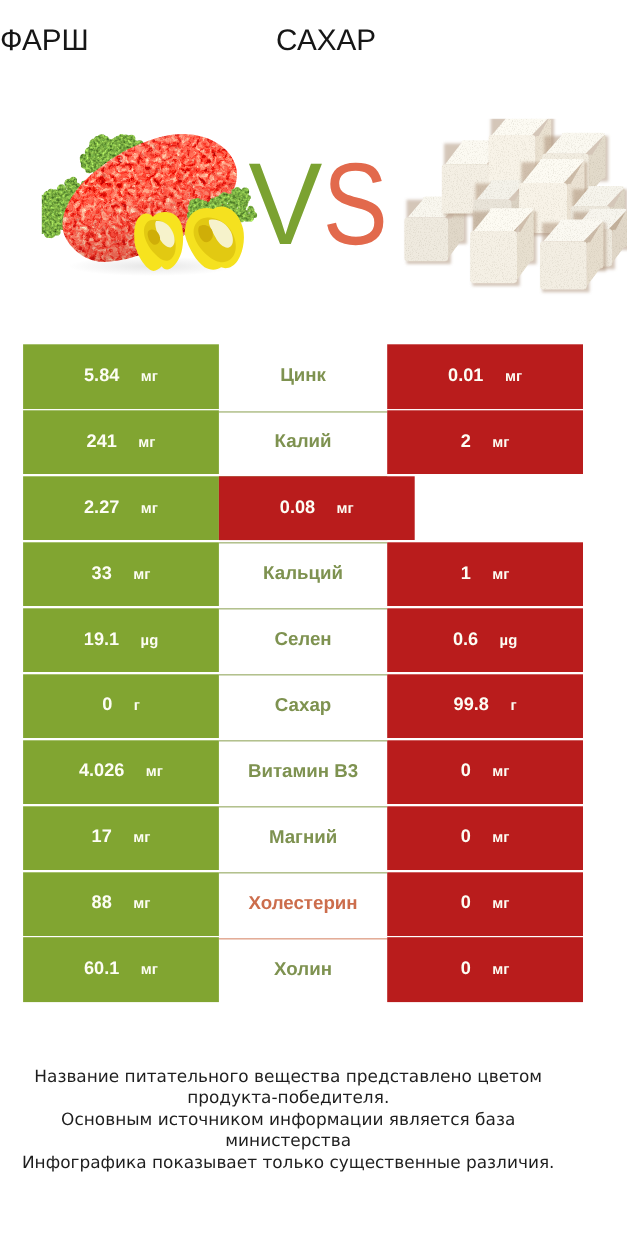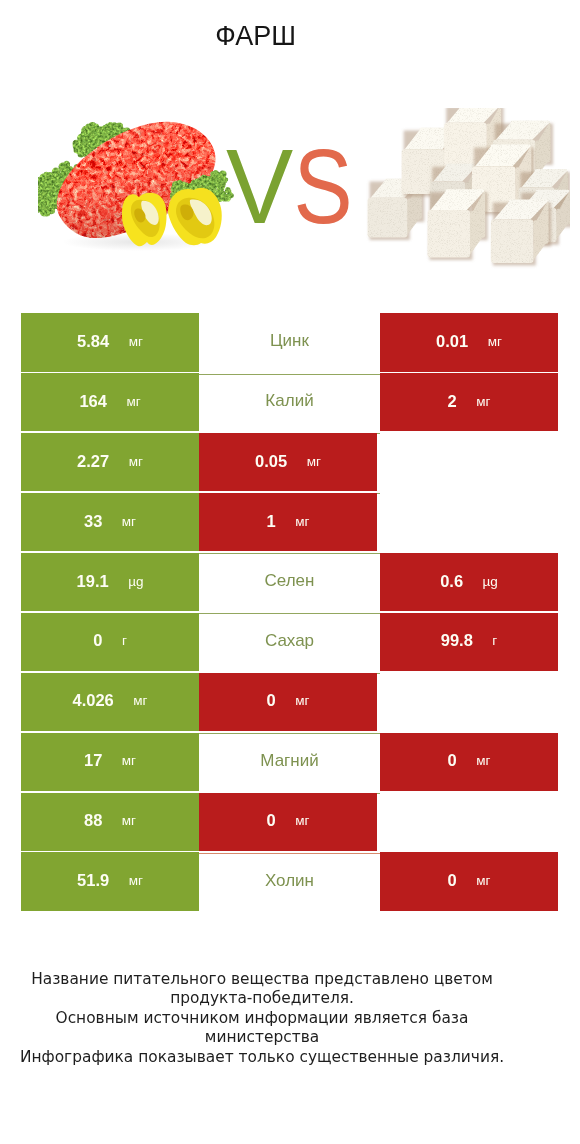--- a/index.html
+++ b/index.html
@@ -1,39 +1,39 @@
 <!DOCTYPE html>
 <html><head>
 <meta charset="utf-8">
 <style>
   html,body{margin:0;padding:0;}
   body{width:580px;height:1144px;background:#ffffff;font-family:"Liberation Sans",sans-serif;overflow:hidden;}
   .page{position:relative;width:580px;height:1144px;background:#fff;}
 
-  .title{position:absolute;top:23px;font-size:27px;font-weight:400;color:#161616;text-align:right;line-height:26px;padding-left:45px;}
+  .title{position:absolute;top:23px;font-size:27px;font-weight:400;color:#161616;text-align:left;line-height:26px;}
   #title-left{left:0;width:251px;}
   #title-right{left:251px;width:407px;}
 
   .hero{position:absolute;}
   #hero-left{left:38px;top:112px;width:205px;height:140px;}
   #hero-right{left:365px;top:108px;width:205px;height:162px;}
 
   .vs{position:absolute;left:226px;top:133px;font-size:106px;font-weight:400;line-height:1;letter-spacing:0px;transform:scaleX(0.95);transform-origin:0 0;white-space:nowrap;}
   .vs .v{color:#7ba231;}
   .vs .s{color:#e2694c;display:inline-block;transform:scaleX(0.88);transform-origin:left center;}
 
   .tbl{position:absolute;left:21px;top:313px;width:537px;}
   .row{position:relative;height:58.55px;display:flex;}
   .cell{height:100%;display:flex;align-items:center;justify-content:center;box-sizing:border-box;padding-bottom:2px;}
   .cv{width:178px;color:#fdfdf4;font-size:16.5px;font-weight:600;gap:16px;}
-  .cl{width:181px;font-size:17px;font-weight:400;}
+  .cl{width:153px;font-size:17px;font-weight:700;}
   .green{background:#81a531;}
   .orange{background:#b91c1c;}
   .sep{height:1.4px;}
-  .unit{font-size:13.5px;font-weight:400;margin-left:3.5px;}
+  .unit{font-size:13.5px;font-weight:700;margin-left:3.5px;}
   .lblg{color:#7e9250;}
   .lblo{color:#cc6d4c;}
   .divg{background:transparent;border-bottom:1px solid #93a75f;}
   .divo{background:transparent;border-bottom:1px solid #d88a6d;}
   .blank{background:#fff;}
 
   .note{position:absolute;left:0;top:970px;width:524px;text-align:center;font-family:"DejaVu Sans",sans-serif;font-size:15.4px;color:#1e1e1e;line-height:19.4px;}
 </style>
 </head>
 <body>
@@ -264,21 +264,21 @@
           <span class="unit">мг</span>
         </div>
       </div>
       <div class="row sep">
         <div class="cell cv blank"></div>
         <div class="cell cl divg"></div>
         <div class="cell cv blank"></div>
       </div>
       <div class="row">
         <div class="cell cv green">
-          <span>164</span>
+          <span>241</span>
           <span class="unit">мг</span>
         </div>
         <div class="cell cl">
           <span class="lblg">Калий</span>
         </div>
         <div class="cell cv orange">
           <span>2</span>
           <span class="unit">мг</span>
         </div>
       </div>
@@ -286,33 +286,36 @@
         <div class="cell cv blank"></div>
         <div class="cell cl divg"></div>
         <div class="cell cv blank"></div>
       </div>
       <div class="row">
         <div class="cell cv green">
           <span>2.27</span>
           <span class="unit">мг</span>
         </div>
         <div class="cell cv orange">
-          <span>0.05</span>
+          <span>0.08</span>
           <span class="unit">мг</span>
         </div>
       </div>
       <div class="row sep">
         <div class="cell cv blank"></div>
         <div class="cell cl divg"></div>
         <div class="cell cv blank"></div>
       </div>
       <div class="row">
         <div class="cell cv green">
           <span>33</span>
           <span class="unit">мг</span>
+        </div>
+        <div class="cell cl">
+          <span class="lblg">Кальций</span>
         </div>
         <div class="cell cv orange">
           <span>1</span>
           <span class="unit">мг</span>
         </div>
       </div>
       <div class="row sep">
         <div class="cell cv blank"></div>
         <div class="cell cl divg"></div>
         <div class="cell cv blank"></div>
@@ -351,20 +354,23 @@
       <div class="row sep">
         <div class="cell cv blank"></div>
         <div class="cell cl divg"></div>
         <div class="cell cv blank"></div>
       </div>
       <div class="row">
         <div class="cell cv green">
           <span>4.026</span>
           <span class="unit">мг</span>
         </div>
+        <div class="cell cl">
+          <span class="lblg">Витамин B3</span>
+        </div>
         <div class="cell cv orange">
           <span>0</span>
           <span class="unit">мг</span>
         </div>
       </div>
       <div class="row sep">
         <div class="cell cv blank"></div>
         <div class="cell cl divg"></div>
         <div class="cell cv blank"></div>
       </div>
@@ -384,33 +390,36 @@
       <div class="row sep">
         <div class="cell cv blank"></div>
         <div class="cell cl divg"></div>
         <div class="cell cv blank"></div>
       </div>
       <div class="row">
         <div class="cell cv green">
           <span>88</span>
           <span class="unit">мг</span>
         </div>
+        <div class="cell cl">
+          <span class="lblo">Холестерин</span>
+        </div>
         <div class="cell cv orange">
           <span>0</span>
           <span class="unit">мг</span>
         </div>
       </div>
       <div class="row sep">
         <div class="cell cv blank"></div>
         <div class="cell cl divo"></div>
         <div class="cell cv blank"></div>
       </div>
       <div class="row">
         <div class="cell cv green">
-          <span>51.9</span>
+          <span>60.1</span>
           <span class="unit">мг</span>
         </div>
         <div class="cell cl">
           <span class="lblg">Холин</span>
         </div>
         <div class="cell cv orange">
           <span>0</span>
           <span class="unit">мг</span>
         </div>
       </div>

